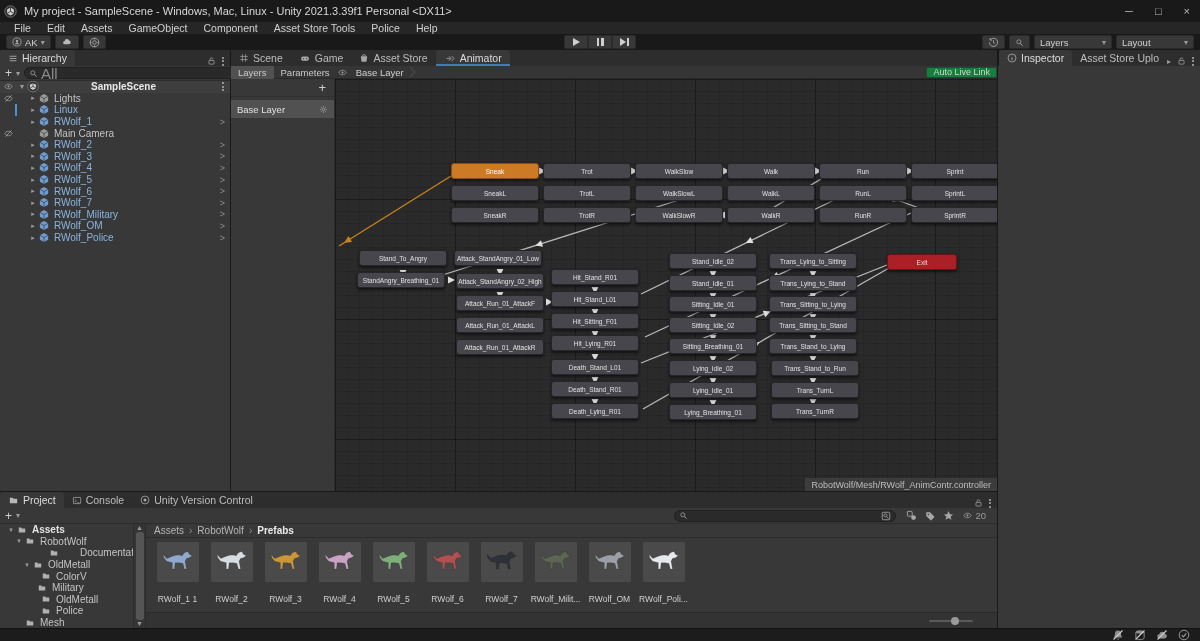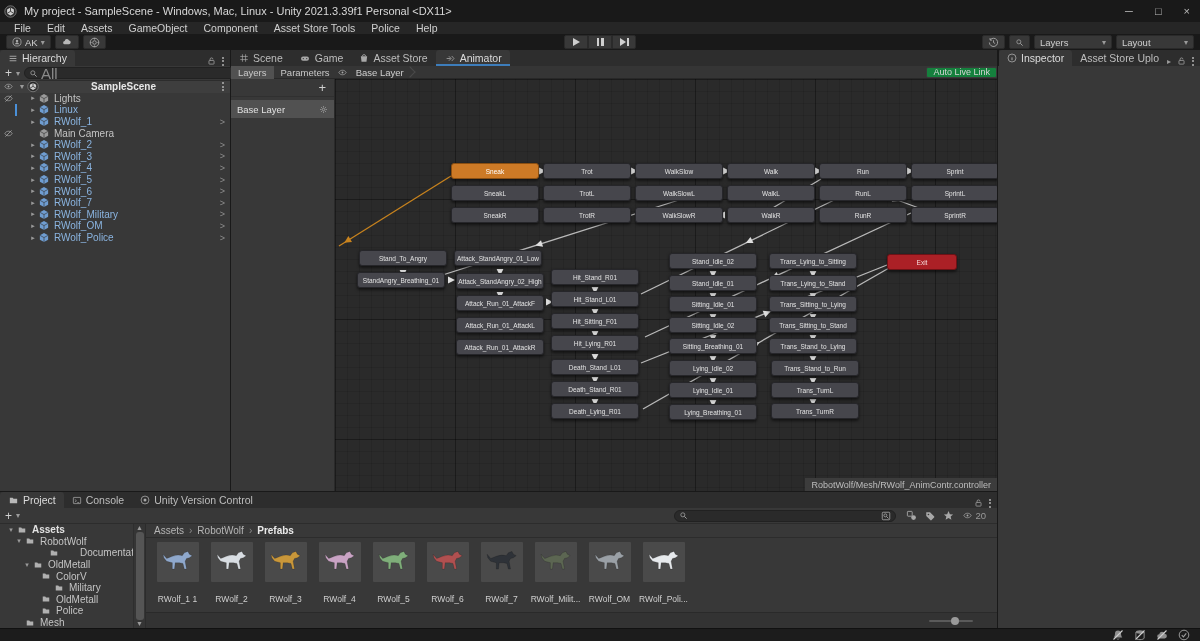--- a/index.html
+++ b/index.html
@@ -794,21 +794,21 @@
               </div>
               <div class="tree-row" style="padding-left: 30px;">
                 <span class="caret"></span>
                 <span class="ticon icon">
                   <svg width="10" height="8" viewBox="0 0 16 16" fill="none">
                     <path d="M1.5 3h5L8 5h6.5v8h-13Z" fill="#b0b0b0"></path>
                   </svg>
                 </span>
                 <span class="tlabel plain">ColorV</span>
               </div>
-              <div class="tree-row" style="padding-left: 43px;">
+              <div class="tree-row" style="padding-left: 26px;">
                 <span class="caret"></span>
                 <span class="ticon icon">
                   <svg width="10" height="8" viewBox="0 0 16 16" fill="none">
                     <path d="M1.5 3h5L8 5h6.5v8h-13Z" fill="#b0b0b0"></path>
                   </svg>
                 </span>
                 <span class="tlabel plain">Military</span>
               </div>
               <div class="tree-row" style="padding-left: 30px;">
                 <span class="caret"></span>

